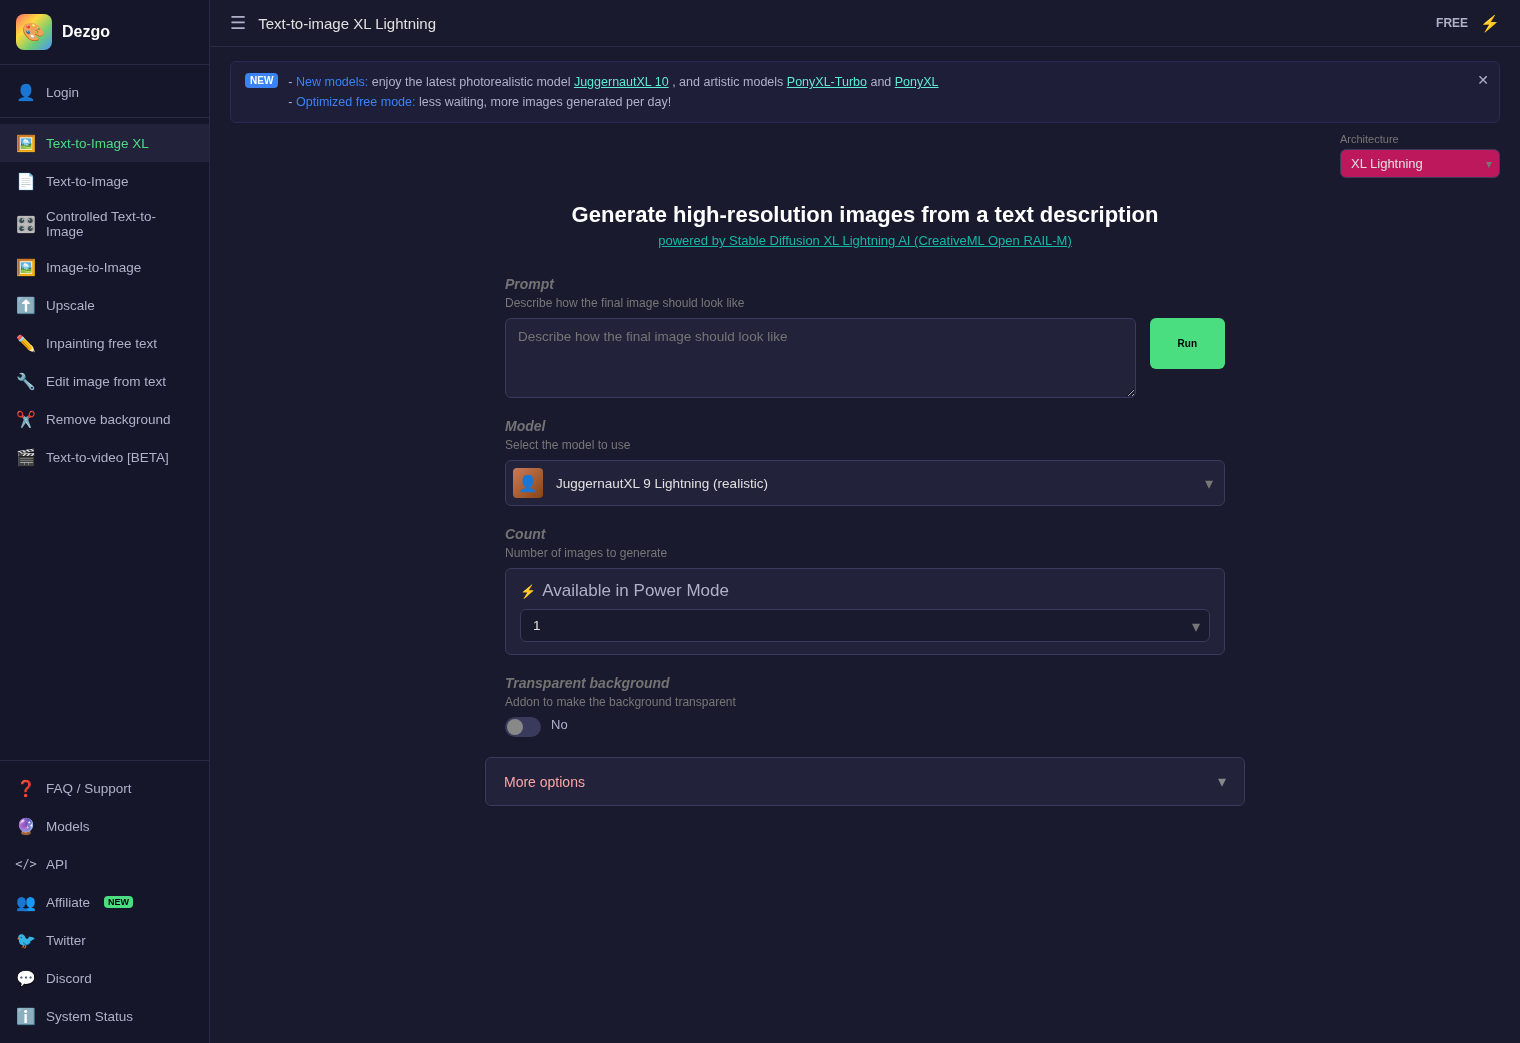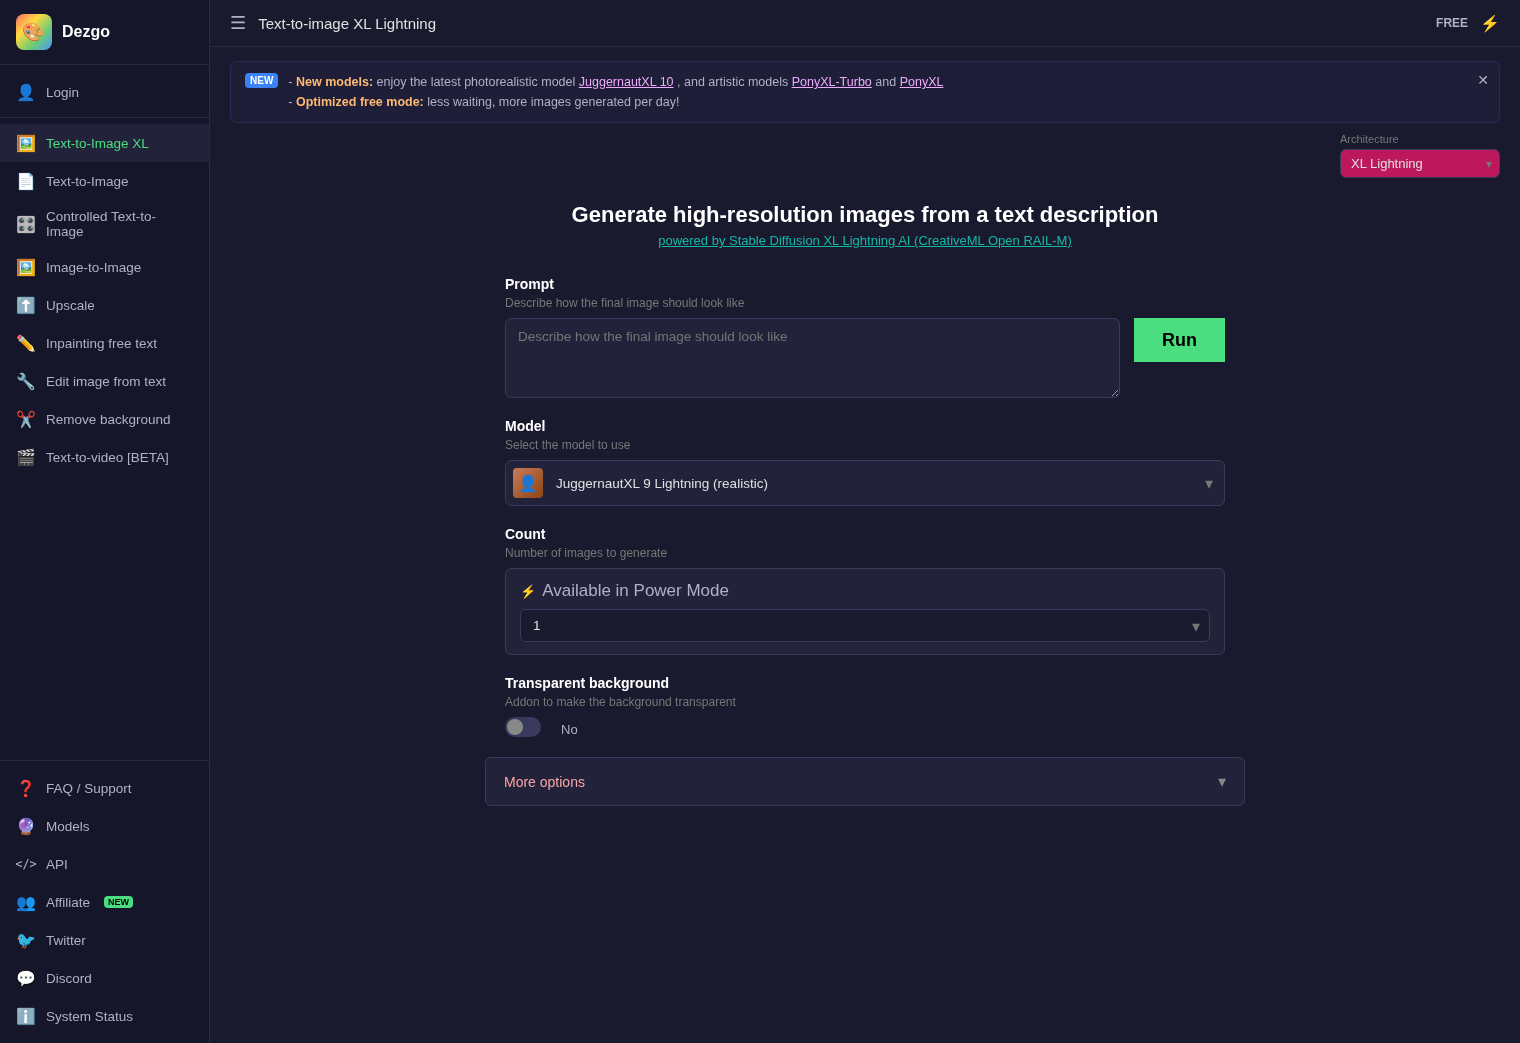--- a/index.html
+++ b/index.html
@@ -163,25 +163,25 @@
       padding: 2px 5px;
       white-space: nowrap;
       margin-top: 1px;
     }
     .notif-text {
       font-size: 12.5px;
       line-height: 1.6;
       color: #b0b0c8;
     }
     .notif-text .highlight-green {
-      color: #fdba74;
-      font-weight: 700;
+      color: #3b82f6;
+      font-weight: 400;
     }
     .notif-text .link {
-      color: #f0abfc;
+      color: #5eead4;
       text-decoration: underline;
       cursor: pointer;
     }
     .notif-close {
       position: absolute;
       right: 10px;
       top: 10px;
       color: #b0b0c8;
       cursor: pointer;
       font-size: 14px;
@@ -222,22 +222,23 @@
       max-width: 760px;
       padding: 0 20px;
     }
 
     .form-row {
       margin-bottom: 20px;
     }
     .form-label {
       font-size: 14px;
       font-weight: 600;
-      color: #ffffff;
+      color: #737373;
       margin-bottom: 4px;
+      font-style: italic;
     }
     .form-sublabel {
       font-size: 12px;
       color: #777;
       margin-bottom: 8px;
     }
 
     .prompt-row {
       display: flex;
       align-items: flex-start;
@@ -252,28 +253,28 @@
       font-size: 13.5px;
       padding: 10px 12px;
       resize: vertical;
       height: 80px;
       outline: none;
       font-family: inherit;
     }
     .run-button {
       background: #4ade80;
       color: #000;
-      font-size: 18px;
+      font-size: 10px;
       font-weight: 700;
       border: none;
-      border-radius: 0;
+      border-radius: 6px;
       padding: 10px 28px;
       cursor: pointer;
       white-space: nowrap;
-      height: 44px;
+      height: 51px;
       align-self: flex-start;
     }
 
     .model-select-wrapper {
       position: relative;
       width: 100%;
     }
     .model-select {
       width: 100%;
       background: #22223a;
@@ -353,22 +354,22 @@
       transform: translateY(-50%);
       color: #777;
       pointer-events: none;
     }
 
     .transparent-bg-section {
       margin-bottom: 20px;
     }
     .toggle-row {
       display: flex;
-      align-items: flex-end;
-      gap: 20px;
+      align-items: flex-start;
+      gap: 10px;
       margin-top: 0;
     }
     .toggle {
       width: 36px;
       height: 20px;
       background: #3a3a5c;
       border-radius: 10px;
       position: relative;
       cursor: pointer;
     }

